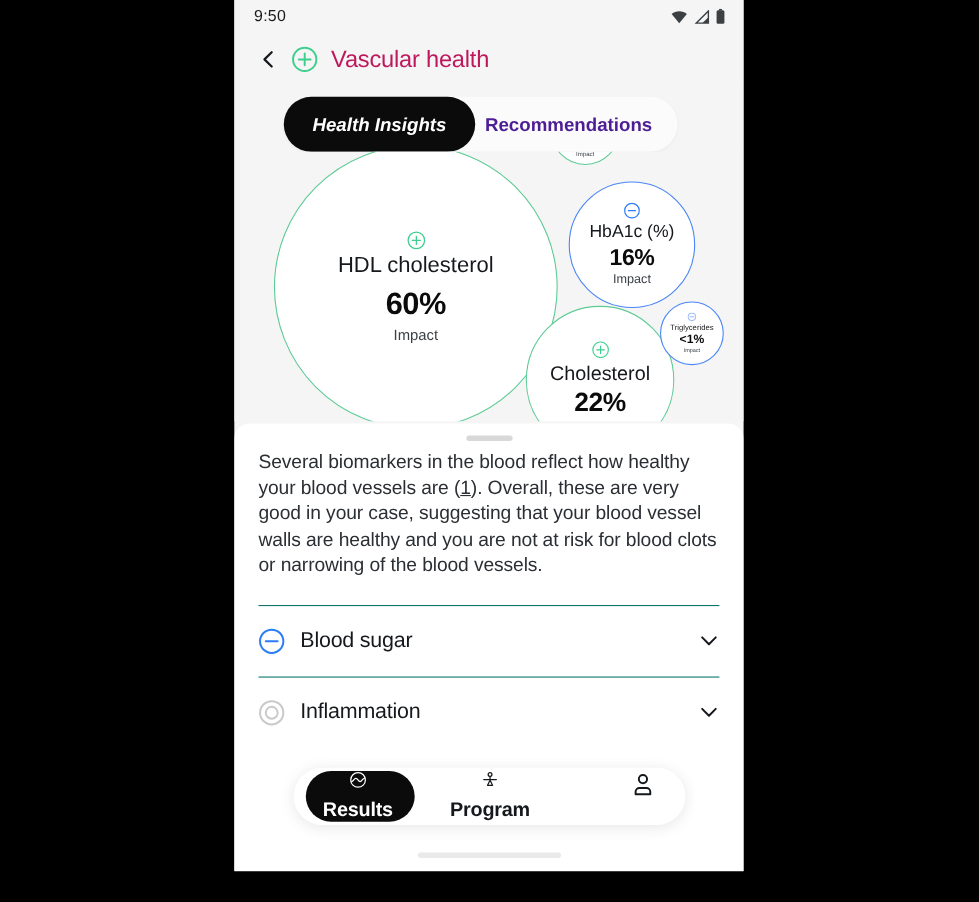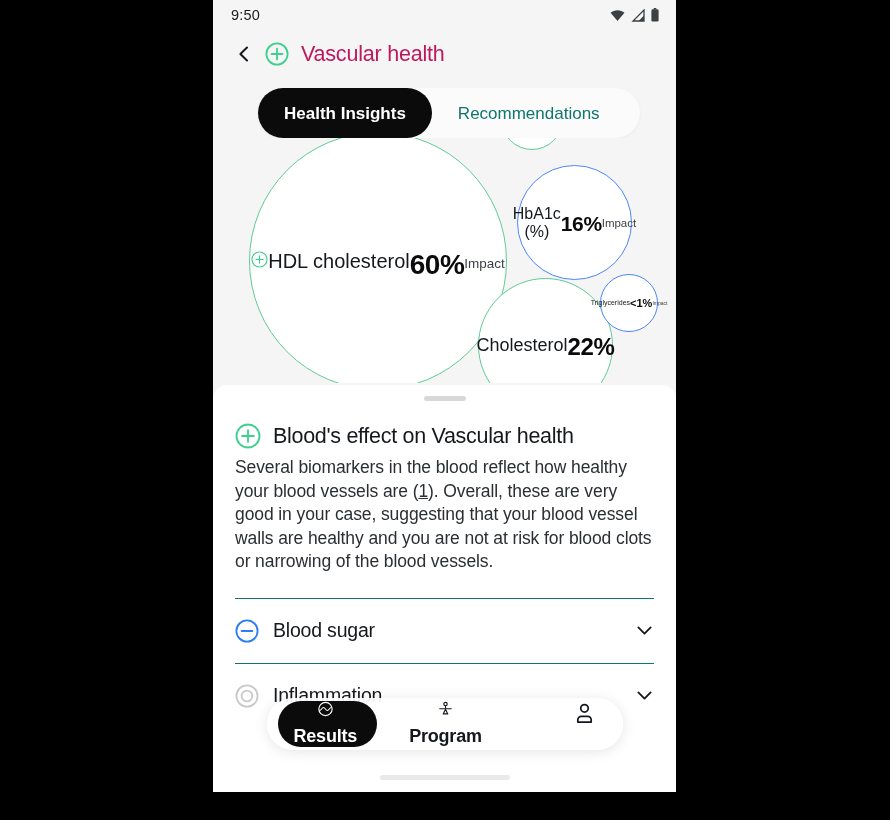--- a/index.html
+++ b/index.html
@@ -56,44 +56,46 @@
   .tabs {
     margin-left: 45px;
     height: 50px;
     background: #fbfbfb;
     border-radius: 25px;
     display: inline-flex; align-items: center;
     padding-right: 14px;
     box-shadow: 0 1px 3px rgba(0,0,0,.05);
   }
   .tab {
-    font-size: 17px; color: #0f766e;
-    padding: 0 26px; line-height: 1;
+    font-size: 17px; color: #4c1d95;
+    padding: 0 9px; line-height: 1;
     white-space: nowrap;
+    font-weight: bold;
   }
   .tab.active {
     background: #0b0b0b; color: #fff;
     height: 50px; border-radius: 25px;
     display: flex; align-items: center;
     padding: 0 26px;
     font-weight: 600;
+    font-style: italic;
   }
 
   
   .chart {
     position: relative;
     height: 245px;
     background: #f5f5f5;
     overflow: hidden;
   }
   .bubble {
     position: absolute;
     border-radius: 50%;
     background: #ffffff;
-    display: flex; 
+    display: flex; flex-direction: column;
     align-items: center; justify-content: center;
     text-align: center;
     line-height: 1.12;
   }
   .b-green { border: 1.3px solid #5ecb96; }
   .b-blue  { border: 1.4px solid #4a86f7; }
   .b-icon { display: block; margin-bottom: 3px; }
   .b-name { color: #15181c; }
   .b-val  { color: #0b0b0b; font-weight: 700; }
   .b-sub  { color: #3a3f45; }
@@ -283,27 +285,20 @@
       </svg>
       <div class="b-name">Triglycerides</div>
       <div class="b-val">&lt;1%</div>
       <div class="b-sub">Impact</div>
     </div>
   </div>
 
   <div class="sheet">
     <div class="grabber"></div>
 
-    <div class="sect-title">
-      <svg width="26" height="26" viewBox="0 0 24 24">
-        <circle cx="12" cy="12" r="10.6" fill="none" stroke="#3ecf8e" stroke-width="1.7"></circle>
-        <path d="M12 6.6v10.8M6.6 12h10.8" stroke="#3ecf8e" stroke-width="1.7" stroke-linecap="round"></path>
-      </svg>
-      <div class="t">Blood's effect on Vascular health</div>
-    </div>
 
     <div class="body-text"><span>Several biomarkers in the blood reflect how healthy your blood vessels are (</span><u>1</u><span>). Overall, these are very good in your case, suggesting that your blood vessel walls are healthy and you are not at risk for blood clots or narrowing of the blood vessels.</span></div>
 
     <div class="acc-list">
 
       <div class="acc-row">
         <svg width="24" height="24" viewBox="0 0 24 24">
           <circle cx="12" cy="12" r="10.6" fill="none" stroke="#2b7cf6" stroke-width="1.8"></circle>
           <path d="M6.6 12h10.8" stroke="#2b7cf6" stroke-width="1.8" stroke-linecap="round"></path>
         </svg>

